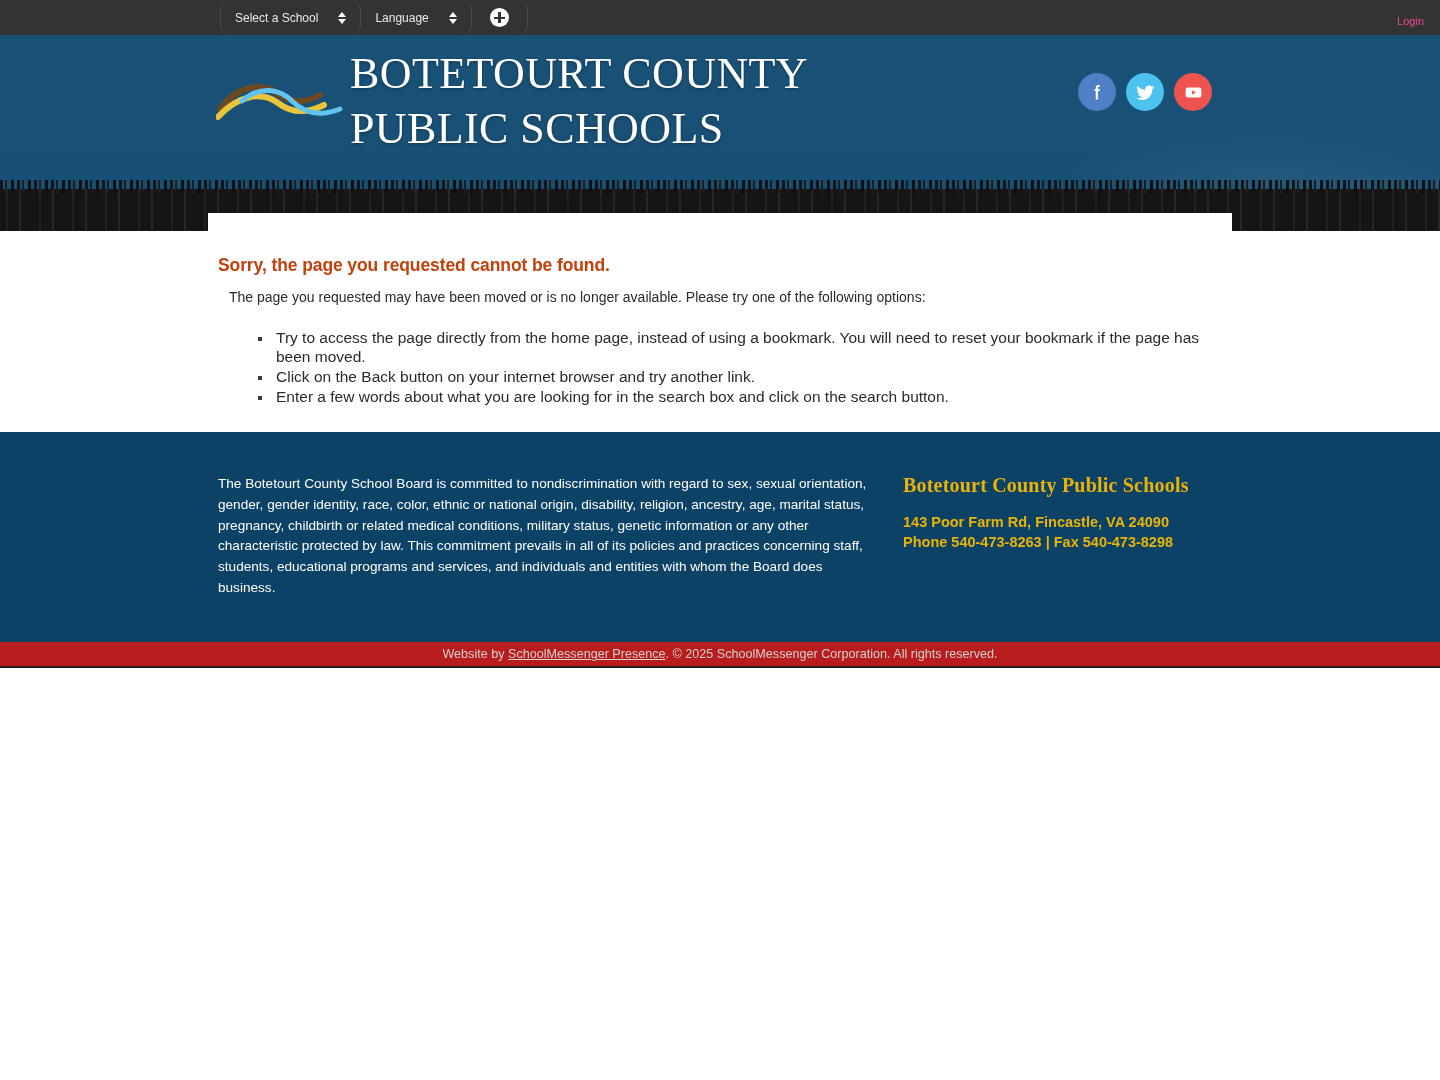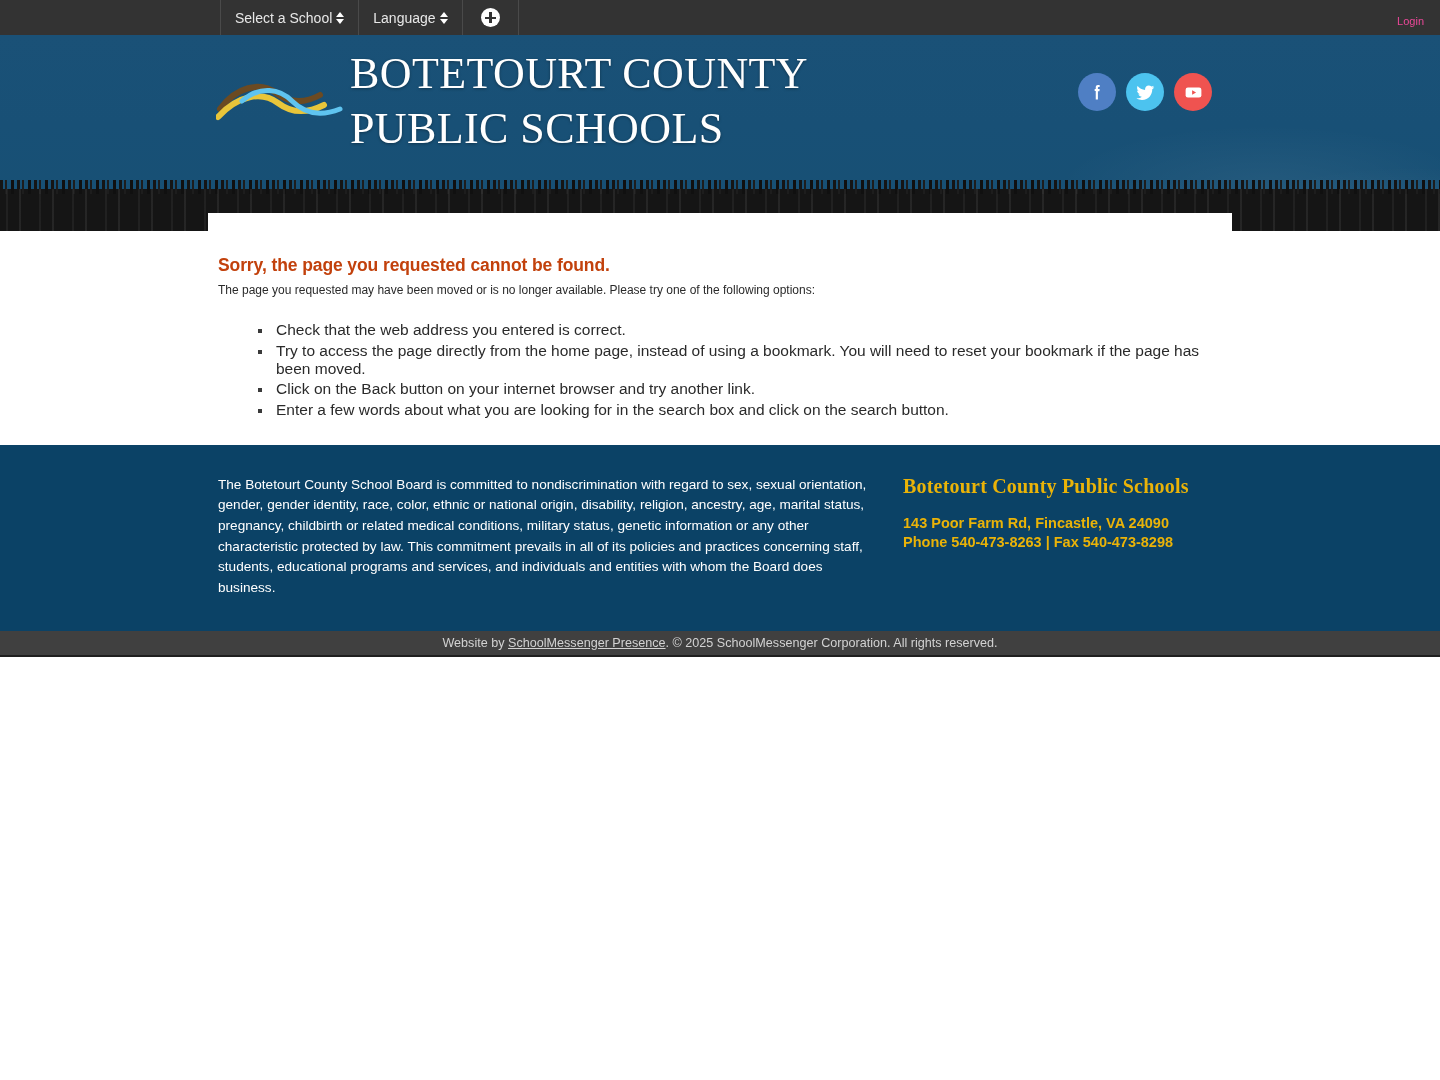--- a/index.html
+++ b/index.html
@@ -21,27 +21,28 @@
     align-items: stretch;
   }
   .topbar-left {
     display: flex;
     align-items: stretch;
     margin-left: 220px;
   }
   .tb-item {
     display: flex;
     align-items: center;
-    gap: 4px;
+    gap: 20px;
     padding: 0 14px;
     color: #e8e8e8;
-    font-size: 14px;
+    font-size: 12px;
     border-right: 1px solid #4a4a4a;
     cursor: pointer;
     white-space: nowrap;
+    border-radius: 10px;
   }
   .tb-item:first-child { border-left: 1px solid #4a4a4a; }
   .tb-item.plus { padding: 0 18px; }
   .sel-arrows {
     display: inline-flex;
     flex-direction: column;
     line-height: 0;
     gap: 2px;
   }
   .sel-arrows i {
@@ -213,22 +214,22 @@
     min-height: 200px;
   }
   .err-title {
     margin: 0 0 6px 0;
     font-size: 17.5px;
     font-weight: 700;
     color: #c2410c;
     letter-spacing: -0.1px;
   }
   .err-sub {
-    margin: 0;
-    font-size: 12px;
+    margin: 11px;
+    font-size: 14px;
     color: #2a2a2a;
     line-height: 1.45;
   }
   .err-list {
     margin: 22px 0 0 0;
     padding-left: 40px;
     list-style: none;
   }
   .err-list li {
     position: relative;
@@ -247,21 +248,21 @@
     background: #3a3a3a;
   }
 
   
   .footer {
     background: #0b4266;
     padding: 26px 0 28px 0;
   }
   .footer-inner {
     width: 1024px;
-    margin: 4px auto;
+    margin: 16px auto;
     display: flex;
     padding: 0 10px;
     gap: 20px;
   }
   .footer-left {
     width: 655px;
     color: #ffffff;
     font-size: 13.6px;
     line-height: 1.52;
   }
@@ -280,21 +281,21 @@
   .footer-addr {
     color: #eab308;
     font-size: 14.5px;
     line-height: 1.33;
     font-weight: 600;
   }
   .footer-addr div { white-space: nowrap; }
 
   
   .copybar {
-    background: #404040;
+    background: #b91c1c;
     border-bottom: 2px solid #1f1f1f;
     height: 26px;
     display: flex;
     align-items: center;
     justify-content: center;
   }
   .copy-text {
     color: #d2d2d2;
     font-size: 12.6px;
     white-space: nowrap;
@@ -372,21 +373,20 @@
   </div>
 
   <div class="hero-grass"></div>
 </div>
 
 <div class="page-wrap">
   <div class="content-card">
     <h2 class="err-title">Sorry, the page you requested cannot be found.</h2>
     <p class="err-sub">The page you requested may have been moved or is no longer available. Please try one of the following options:</p>
     <ul class="err-list">
-      <li>Check that the web address you entered is correct.</li>
       <li>Try to access the page directly from the home page, instead of using a bookmark. You will need to reset your bookmark if the page has been moved.</li>
       <li>Click on the Back button on your internet browser and try another link.</li>
       <li>Enter a few words about what you are looking for in the search box and click on the search button.</li>
     </ul>
   </div>
 </div>
 
 <div class="footer">
   <div class="footer-inner">
     <div class="footer-left">The Botetourt County School Board is committed to nondiscrimination with regard to sex, sexual orientation, gender, gender identity, race, color, ethnic or national origin, disability, religion, ancestry, age, marital status, pregnancy, childbirth or related medical conditions, military status, genetic information or any other characteristic protected by law. This commitment prevails in all of its policies and practices concerning staff, students, educational programs and services, and individuals and entities with whom the Board does business.</div>

